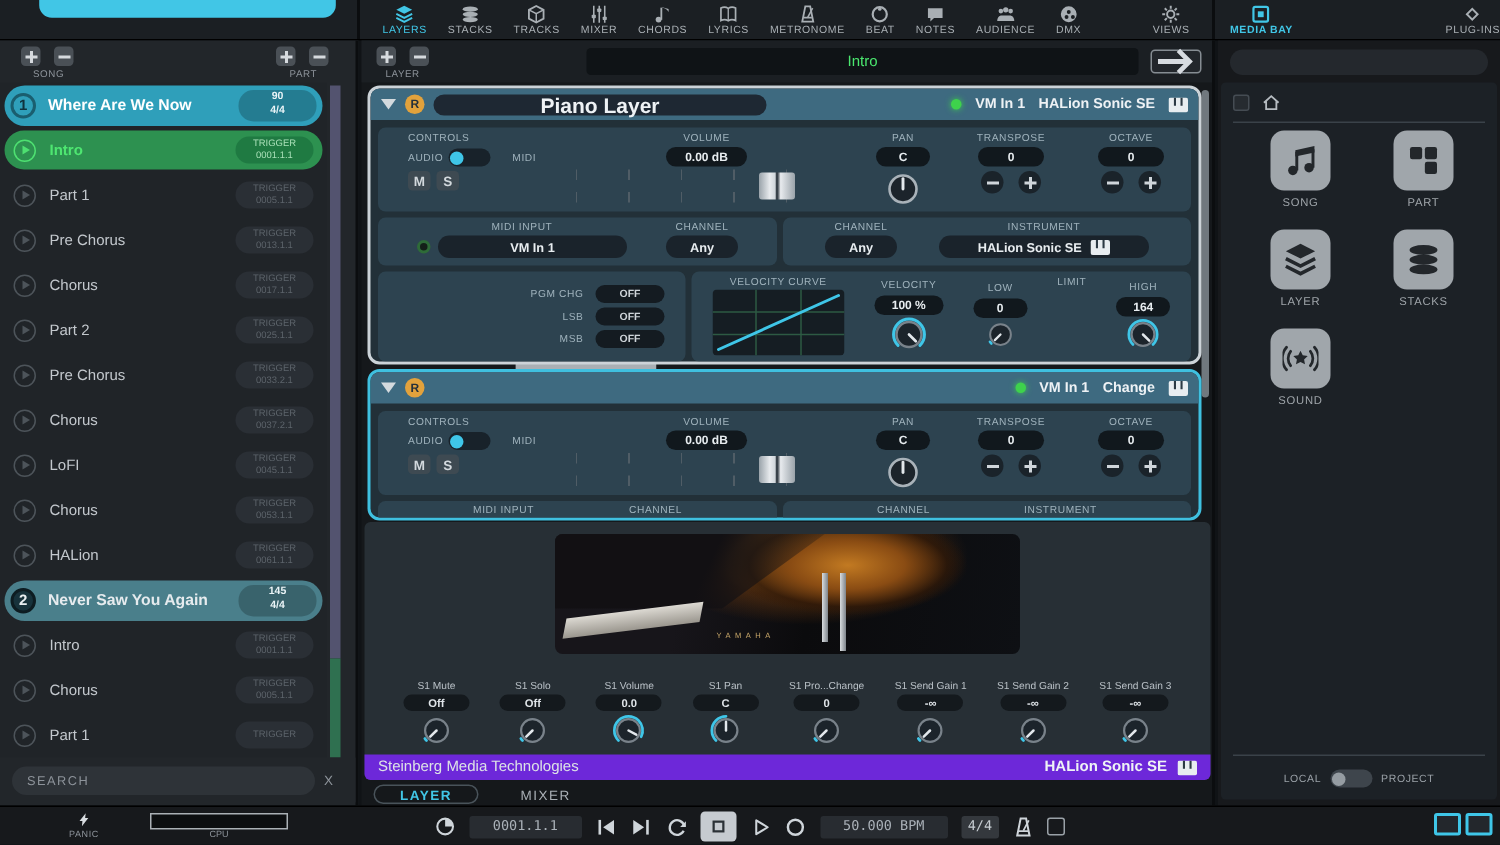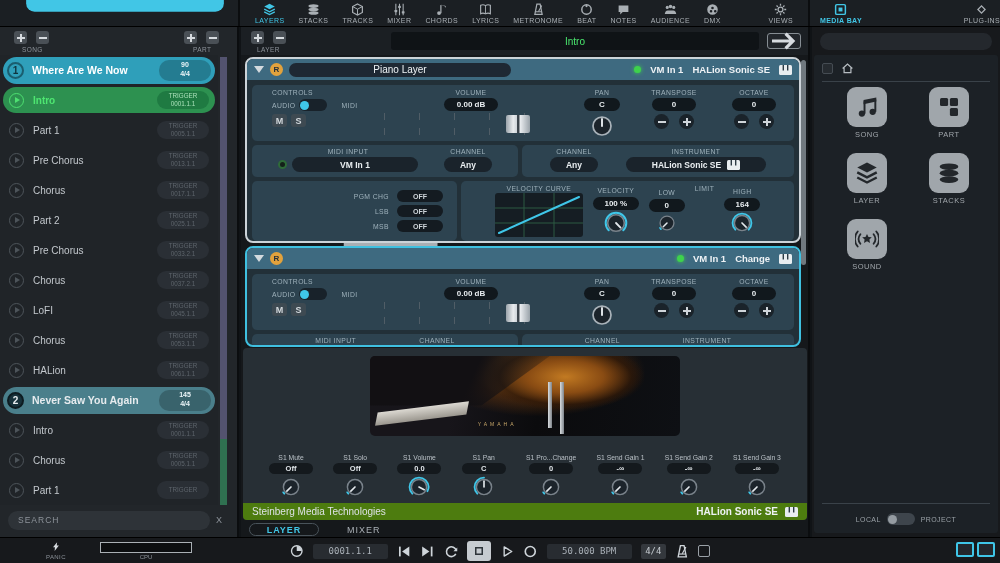--- a/index.html
+++ b/index.html
@@ -61,21 +61,21 @@
   #next-part-btn{position:absolute;left:526px;top:6px;width:34px;height:16px;border:1.5px solid #868d93;border-radius:3px;display:flex;align-items:center;justify-content:center;color:#d7dbe0;cursor:pointer;background:#22262b}
   #zones-btn{position:absolute;left:84px;top:3px;display:flex;flex-direction:column;align-items:center;color:#a9afb4;cursor:pointer}
   #layers-scrollbar{position:absolute;left:560px;top:33px;width:5px;height:205px;background:#70787e;border-radius:3px}
 
   .layer-panel{position:absolute;left:4px;width:556px;background:#223038;border-radius:8px;overflow:hidden}
   #panel-piano{top:30px;height:186px;border:2px solid #ccd3d8}
   #panel-padshop{top:219px;height:101px;border:2px solid #3fc0e0}
   .lp-head{height:21px;background:#3e6a80;display:flex;align-items:center;padding:0 7px;gap:6px}
   .tri-down{width:0;height:0;border-left:5px solid transparent;border-right:5px solid transparent;border-top:7px solid #d3dade;cursor:pointer}
   .rbtn-arm{width:13px;height:13px;border-radius:50%;background:#e2a23c;color:#25303a;font-size:8px;font-weight:bold;display:flex;align-items:center;justify-content:center;cursor:pointer}
-  .name-pill{width:222px;height:14px;background:#1e2833;border-radius:8px;display:flex;align-items:center;justify-content:center;color:#eef2f5;font-weight:normal;font-size:10px;cursor:pointer}
+  .name-pill{width:222px;height:14px;background:#1e2833;border-radius:8px;display:flex;align-items:center;justify-content:center;color:#eef2f5;font-weight:bold;font-size:14px;cursor:pointer}
   .head-right{margin-left:auto;display:flex;align-items:center;gap:9px}
   .led{width:7px;height:7px;border-radius:50%;background:#3ed24c;box-shadow:0 0 4px #3ed24c}
   .head-txt{color:#eef2f5;font-weight:bold;font-size:9.5px;cursor:pointer}
   .kb-ic{width:13px;height:10px;color:#e8edf0}
   .lp-body{padding:5px;display:flex;flex-direction:column;gap:4px}
   .lp-box{background:#2d4350;border-radius:5px}
   .lp-row1{height:56px;display:flex}
   .slabel{font-size:6.8px;color:#9fb2bc;letter-spacing:.4px;white-space:nowrap}
   .ctrl-col{width:120px;padding:4px 0 0 8px;display:flex;flex-direction:column;gap:3px}
   .ctrl-col .slabel{margin-left:12px}
@@ -106,21 +106,21 @@
   .box-r2{flex:1}
   .fgroup{display:flex;flex-direction:column;align-items:center;gap:2px}
   .pill-row{display:flex;align-items:center;gap:5px}
   .led-ring{width:9px;height:9px;border-radius:50%;border:2px solid #2e6b38;background:#142019}
   .sel-pill{background:#1a232b;border-radius:8px;height:15px;display:flex;align-items:center;justify-content:center;gap:6px;color:#e8edf0;font-weight:bold;font-size:8.5px;cursor:pointer;padding:0 8px}
   .w128{width:126px}.w140{width:140px}
   .lp-row3{height:60px;display:flex;gap:4px}
   .box-l3{width:205px;display:flex;flex-direction:column;justify-content:center;gap:3px;padding-right:14px}
   .prow{display:flex;align-items:center;justify-content:flex-end;gap:8px}
   .offpill{width:46px;height:12px;border-radius:6px;background:#141b21;color:#cfd5da;font-size:7px;font-weight:bold;display:flex;align-items:center;justify-content:center;cursor:pointer}
-  .box-r3{flex:1;display:flex;align-items:center;gap:10px;padding:0 6px}
+  .box-r3{flex:1;display:flex;align-items:center;gap:20px;padding:0 6px}
   .gcol{display:flex;flex-direction:column;align-items:center;gap:1px}
   .vgraph{width:88px;height:44px}
   .knob{display:inline-block}
   .k20{width:20px;height:20px}.k22{width:22px;height:22px}.k24{width:24px;height:24px}.k26{width:26px;height:26px}
   .limit-lbl{align-self:flex-start;margin-top:4px}
 
   
   #editor{position:absolute;left:2px;top:321px;width:564px;height:172px;background:#272f35;border-radius:4px}
   #piano-img{position:absolute;left:127px;top:8px;width:310px;height:80px;border-radius:5px;overflow:hidden;
     background:radial-gradient(100px 42px at 63% 26%,#c27a22 0%,#8a4c13 38%,rgba(48,24,7,.65) 66%,transparent 80%),
@@ -129,21 +129,21 @@
   .plid{position:absolute;left:0;top:0;width:58%;height:62%;background:linear-gradient(115deg,#121013 55%,rgba(18,16,19,0) 100%);clip-path:polygon(0 0,100% 0,62% 100%,0 100%)}
   .pleg{position:absolute;width:4px;height:46px;background:linear-gradient(90deg,#d9dde0,#7e848a);top:26px}
   .pleg.a{left:178px}.pleg.b{left:190px;height:52px}
   .pkeys{position:absolute;left:6px;bottom:16px;width:92px;height:13px;background:linear-gradient(#dcd9d2,#9a968e);transform:rotate(-7deg) skewX(-18deg)}
   .pbrand{position:absolute;left:0;right:18%;bottom:9px;text-align:center;color:#c9a86a;font-size:5px;letter-spacing:3px}
   #preset-name{position:absolute;left:0;top:92px;width:100%;text-align:center;color:#e8ecef;font-size:10px}
   #params-row{position:absolute;left:26px;top:106px;right:26px;height:46px;display:flex;justify-content:space-between}
   .pcol{display:flex;flex-direction:column;align-items:center;gap:2px}
   .plbl{font-size:6.8px;color:#b9c0c6;white-space:nowrap}
   .pval{width:44px;height:11px;background:#14191d;border-radius:6px;color:#dfe4e8;font-size:7.5px;font-weight:bold;display:flex;align-items:center;justify-content:center;cursor:pointer}
-  #editor-footer{position:absolute;left:0;bottom:0;width:100%;height:17px;background:#4d7c0f;border-radius:0 0 4px 4px;display:flex;align-items:center;padding:0 9px}
+  #editor-footer{position:absolute;left:0;bottom:0;width:100%;height:17px;background:#6d28d9;border-radius:0 0 4px 4px;display:flex;align-items:center;padding:0 9px}
   #vendor{font-size:10px;color:#dde2e6}
   #footer-right{margin-left:auto;display:flex;align-items:center;gap:7px}
   #footer-right .head-txt{font-size:10px}
   #editor-tabs{position:absolute;left:0;top:495px;width:100%;height:15px;display:flex;align-items:center}
   .etab-active{margin-left:8px;width:70px;height:13px;border:1.5px solid #49535a;border-radius:8px;color:#41c6e6;font-size:9px;font-weight:bold;letter-spacing:1px;display:flex;align-items:center;justify-content:center;cursor:pointer}
   .etab{margin-left:28px;color:#a9afb5;font-size:9px;letter-spacing:1px;cursor:pointer}
 
   
   #rightpanel{position:absolute;left:812px;top:27px;width:188px;height:510px;background:#17191c}
   #rp-topbar{position:absolute;left:8px;top:6px;width:172px;height:17px;background:#24282d;border-radius:9px}

